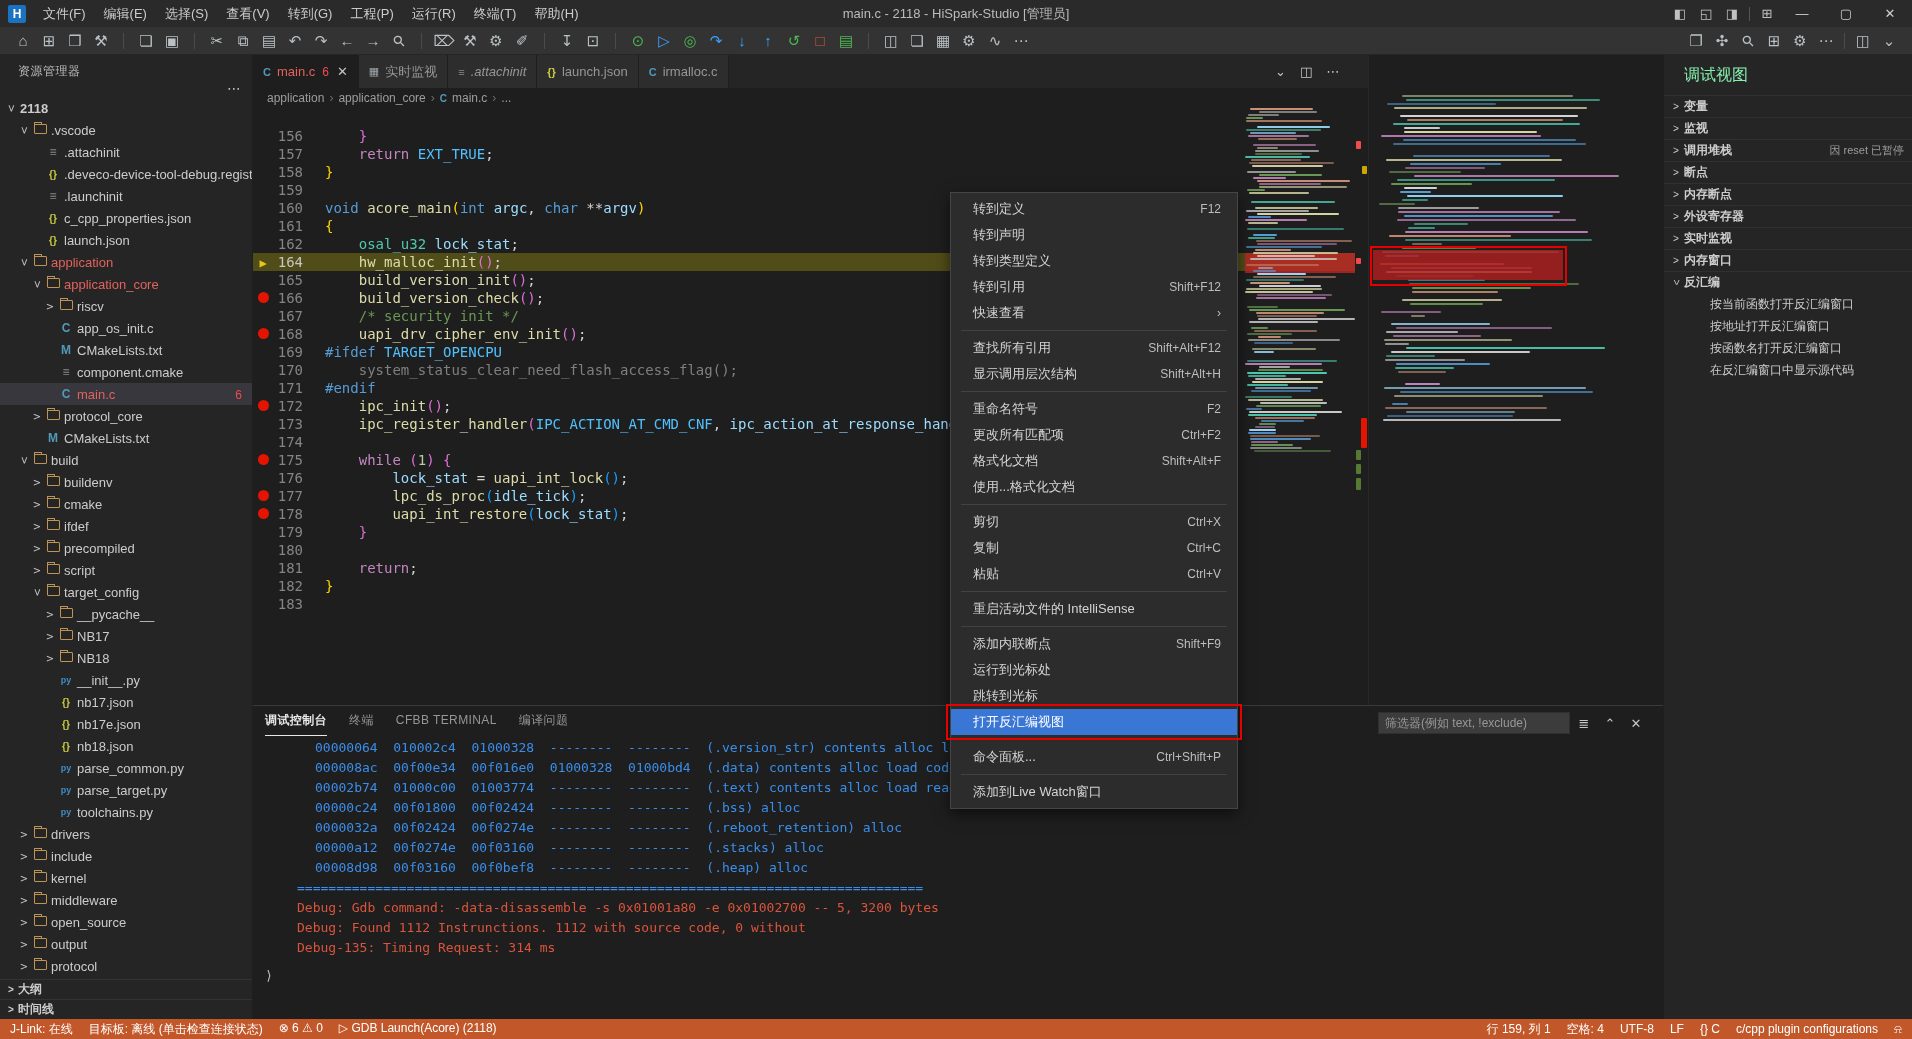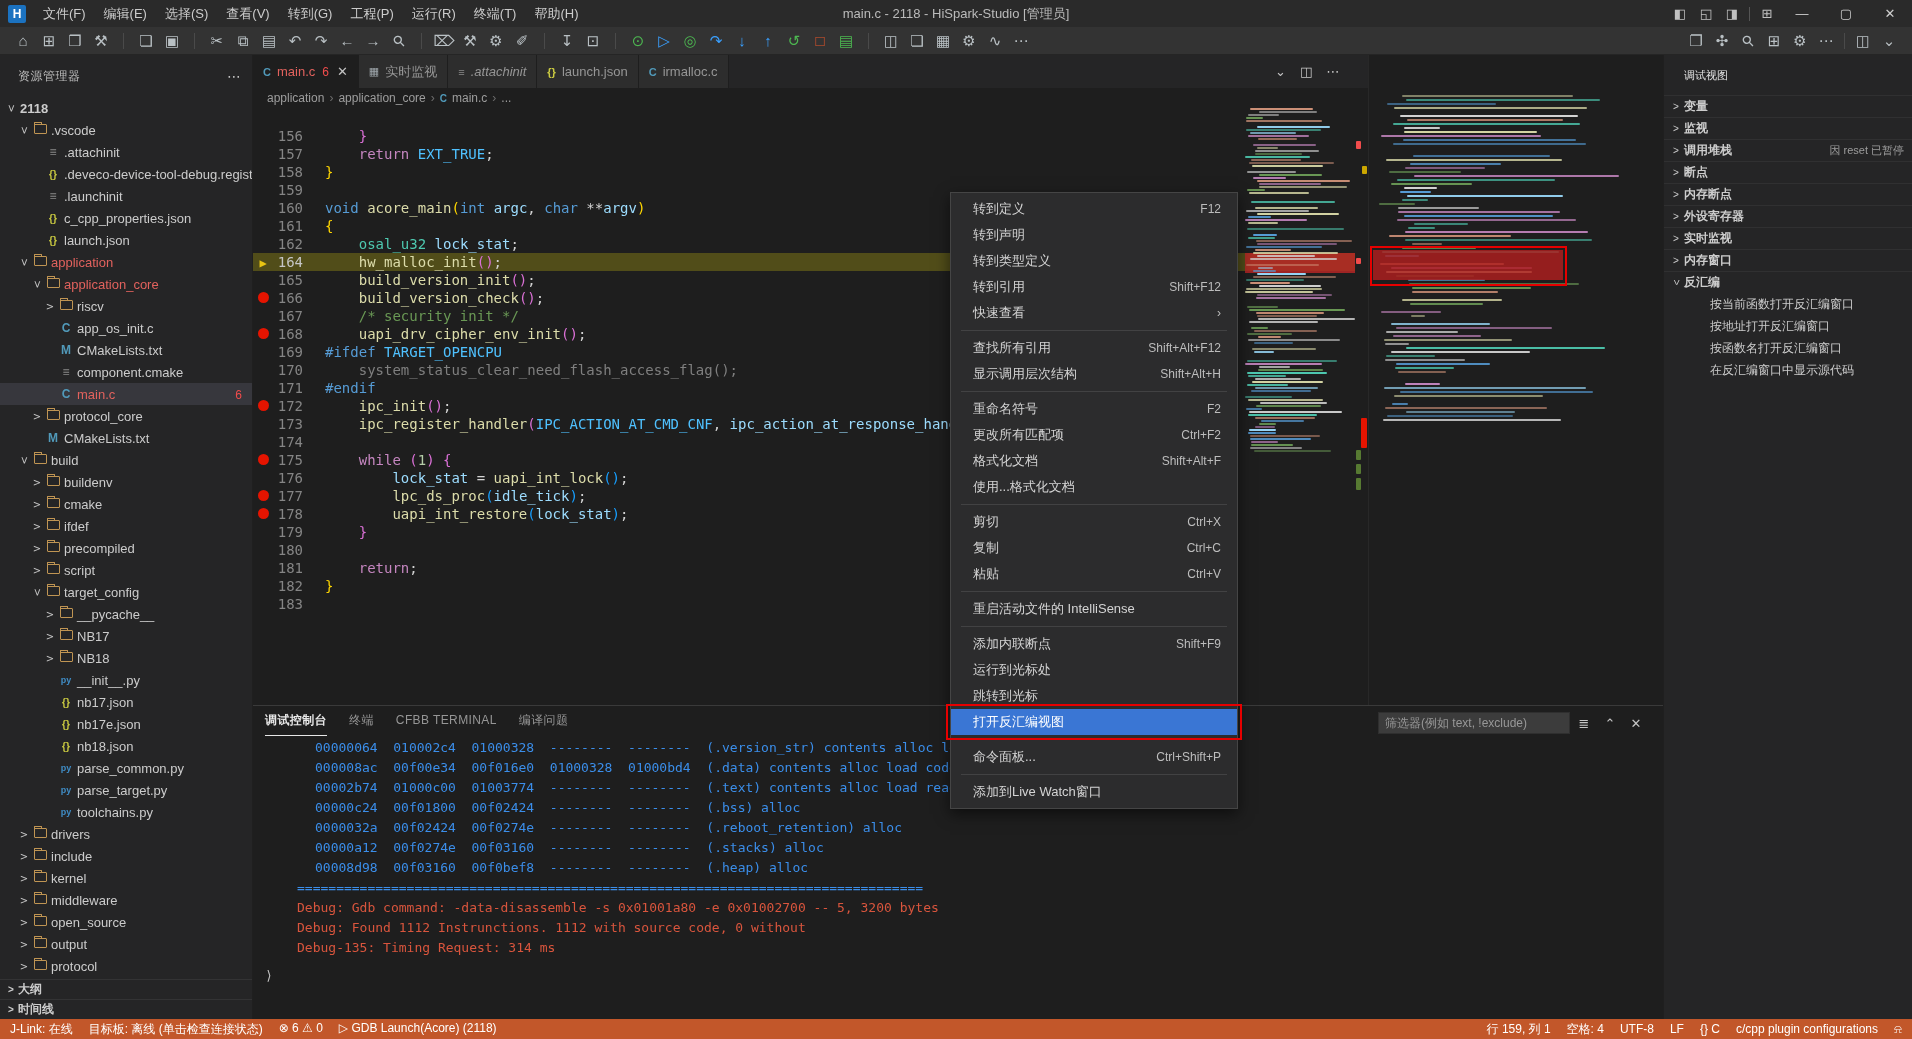--- a/index.html
+++ b/index.html
@@ -24,22 +24,22 @@
   .tool-group { display:flex; align-items:center; padding:0 4px; }
   .tool-div { width:1px; height:16px; background:#4a4a4a; margin:0 5px; }
   .tool-ic { width:26px; height:24px; display:flex; align-items:center; justify-content:center;
     font-size:15px; color:#b9c0c4; border-radius:3px; }
   .tool-ic.rot { transform:rotate(-45deg); }
   #toolbar-right { margin-left:auto; display:flex; align-items:center; padding-right:10px; }
 
   
   #sidebar { position:absolute; left:0; top:55px; width:253px; height:964px;
     background:#252526; border-right:1px solid #1f1f1f; overflow:hidden; }
-  #expl-head { height:42px; display:flex; align-items:center; padding:0 10px 0 18px;
-    font-size:12px; color:#bbbbbb; letter-spacing:.5px; }
+  #expl-head { height:42px; display:flex; align-items:flex-start; padding:8px 10px 0 18px;
+    font-size:12px; color:#bbbbbb; letter-spacing:.5px;flex-direction:column; }
   #expl-more { margin-left:auto; color:#c5c5c5; font-size:14px; letter-spacing:1px; }
   .trow { height:22px; display:flex; align-items:center; font-size:13px; color:#cccccc;
     white-space:nowrap; overflow:hidden; position:relative; cursor:pointer; }
   .trow.sel { background:#37373d; }
   .trow .chev { width:14px; font-size:10px; color:#c5c5c5; text-align:center; flex:none; }
   .trow .chev.open { transform:rotate(90deg); }
   .fic { width:18px; flex:none; text-align:center; font-size:12px; }
   .i-folder { display:inline-block; width:13px; height:10px; border:1px solid #c09553; border-radius:1px; position:relative; }
   .i-folder:before { content:""; position:absolute; left:-1px; top:-3px; width:6px; height:2px;
     border:1px solid #c09553; border-bottom:none; border-radius:1px 1px 0 0; }
@@ -115,21 +115,21 @@
     font-family:"DejaVu Sans Mono",monospace; font-size:13px; }
   #filter-wrap { position:absolute; left:1125px; top:6px; display:flex; align-items:center; }
   #filter-input { width:192px; height:22px; background:#3c3c3c; border:1px solid #2f2f2f; color:#cccccc;
     font-size:12px; padding:0 6px; outline:none; }
   #filter-input::placeholder { color:#989898; }
   .pact { width:24px; text-align:center; color:#c5c5c5; font-size:13px; margin-left:2px; cursor:pointer; }
 
   
   #rightbar { position:absolute; left:1663px; top:55px; width:249px; height:964px;
     background:#252526; border-left:1px solid #1f1f1f; }
-  #dbg-head { height:40px; display:flex; align-items:center; padding-left:20px; font-size:11px; color:#e5e5e5; }
+  #dbg-head { height:40px; display:flex; align-items:center; padding-left:20px; font-size:16px; color:#86efac; }
   .dsec { height:22px; display:flex; align-items:center; border-top:1px solid #303031;
     font-size:12px; font-weight:bold; color:#cccccc; padding-left:4px; cursor:pointer; }
   .dsec .chev { width:16px; font-size:10px; text-align:center; font-weight:normal; }
   .dsec .chev.open { transform:rotate(90deg); }
   .dsec .note { margin-left:auto; margin-right:8px; font-weight:normal; font-size:11px; color:#9d9d9d; }
   .dcmd { height:22px; line-height:22px; padding-left:46px; font-size:12px; color:#cccccc; cursor:pointer; }
 
   
   #statusbar { position:absolute; left:0; top:1019px; width:1912px; height:20px; background:#c2572a;
     display:flex; align-items:center; font-size:12px; color:#ffffff; padding:0 10px; z-index:40; }

